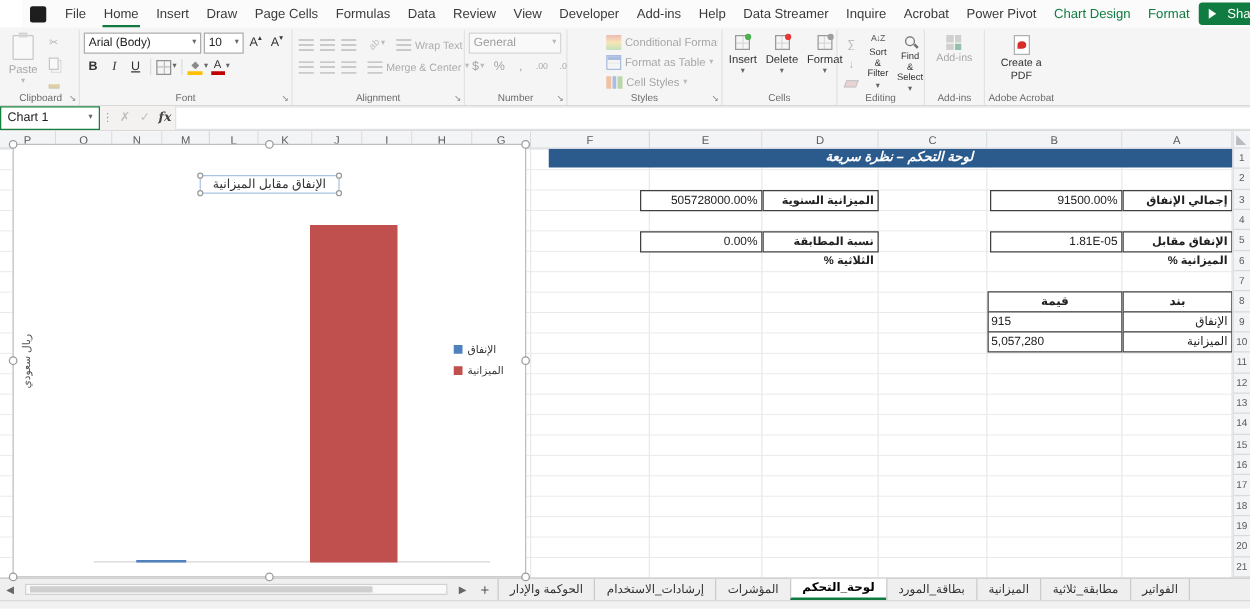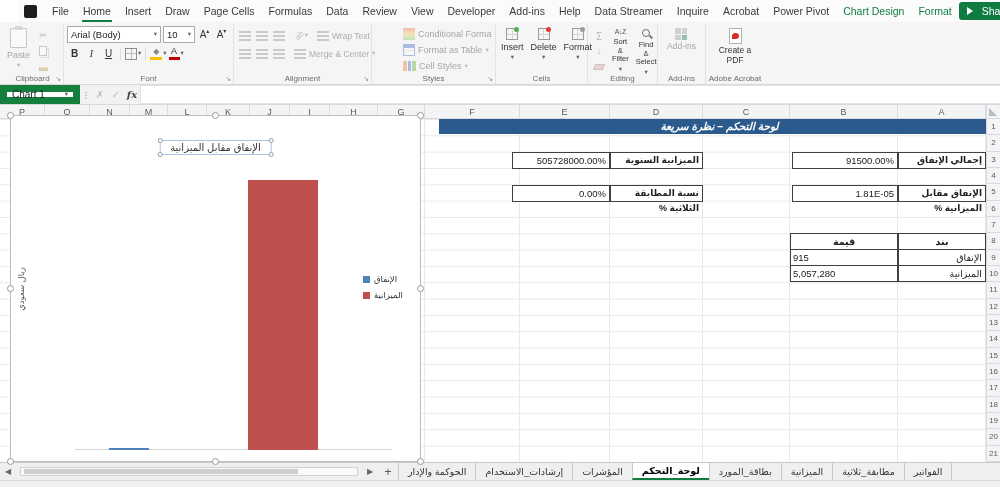--- a/index.html
+++ b/index.html
@@ -78,21 +78,21 @@
   .ic-find::after { content:""; position:absolute; width:4px; height:1.5px; background:#707070; transform:rotate(45deg); right:-4px; bottom:-1px; }
   .ic-addins { width:12px; height:12px; display:grid; grid-template:1fr 1fr / 1fr 1fr; gap:1px; }
   .ic-addins i { background:#9e9e9e; } .ic-addins i:nth-child(4){ background:#107C41; }
   .ic-pdf { width:13px; height:16px; border:1px solid #b0b0b0; background:#fff; position:relative; }
   .ic-pdf::after { content:""; position:absolute; inset:4px 2px 4px 2px; background:#D92D27; border-radius:50% 50% 50% 0; }
   .ic-eraser { width:10px; height:6px; background:#e0a6a6; border:1px solid #8a8a8a; transform:skewX(-20deg); }
 
   
   .fbar { position:absolute; top:85px; left:0; right:0; height:20px; background:#F3F2F1;
           border-bottom:1px solid #D9D9D9; display:flex; align-items:stretch; }
-  .namebox { width:80px; background:#fff; border:7px solid #15803d; display:flex; align-items:center;
+  .namebox { width:80px; background:#fff; border:1px solid #15803d; display:flex; align-items:center;
              justify-content:space-between; padding:0 5px; font-size:10px; }
   .fsep { width:12px; display:flex; align-items:center; justify-content:center; color:#9a9a9a; font-size:9px; }
   .fbtn { width:16px; display:flex; align-items:center; justify-content:center; font-size:10px; color:#777; }
   .fbtn.fx { font-family:"DejaVu Serif",serif; font-style:italic; color:#444; font-weight:bold; }
   .finput { flex:1; background:#fff; border:1px solid #E2E2E2; border-right:none; }
 
   
   .sheet { position:absolute; top:105px; left:0; width:1000px; height:357px; background:#fff; }
   .cheads { position:absolute; top:0; left:0; height:14px; width:986px; display:flex; }
   .colh { height:14px; background:#F3F4F6; border-right:1px solid #D8DADD; border-bottom:1px solid #D8DADD;
@@ -278,20 +278,38 @@
       <span class="albtn">
         <span class="ic-lines"></span>
         <span>Merge &amp; Center</span>
         <span class="car">▾</span>
       </span>
     </div>
     <span class="launch">↘</span>
     <div class="grp-label">Alignment</div>
   </div>
 
+  <div class="grp" style="width:82px">
+    <div class="combo dis" style="width:74px">
+      <span class="combo-t">General</span>
+      <span class="car">▾</span>
+    </div>
+    <div class="frow dis">
+      <span class="tbtn">
+        <span>$</span>
+          <span class="car">▾</span>
+      </span>
+      <span class="tbtn">%</span>
+      <span class="tbtn">,</span>
+      <span class="tbtn sm">.00</span>
+      <span class="tbtn sm">.0</span>
+    </div>
+    <span class="launch">↘</span>
+    <div class="grp-label">Number</div>
+  </div>
 
   <div class="grp" style="width:124px">
     <div class="srow dis">
       <span class="ic-cf"></span>
       <span>Conditional Formatting</span>
       <span class="car">▾</span>
     </div>
     <div class="srow dis">
       <span class="ic-fat"></span>
       <span>Format as Table</span>

